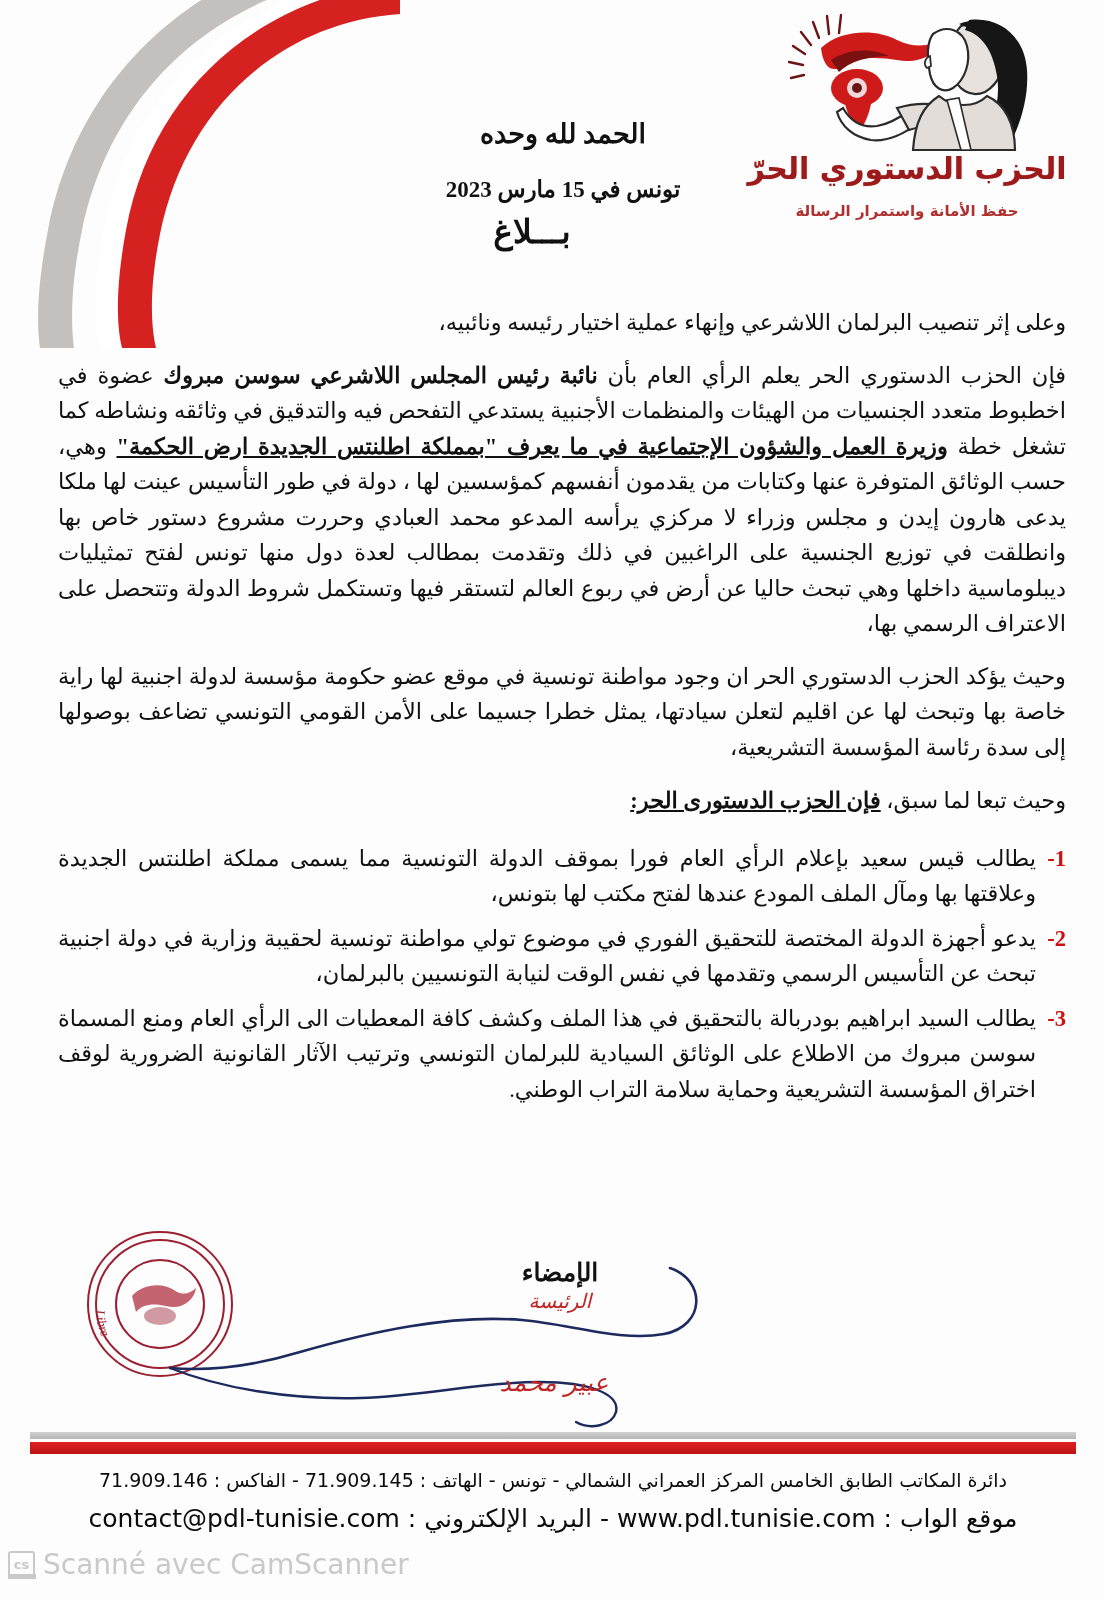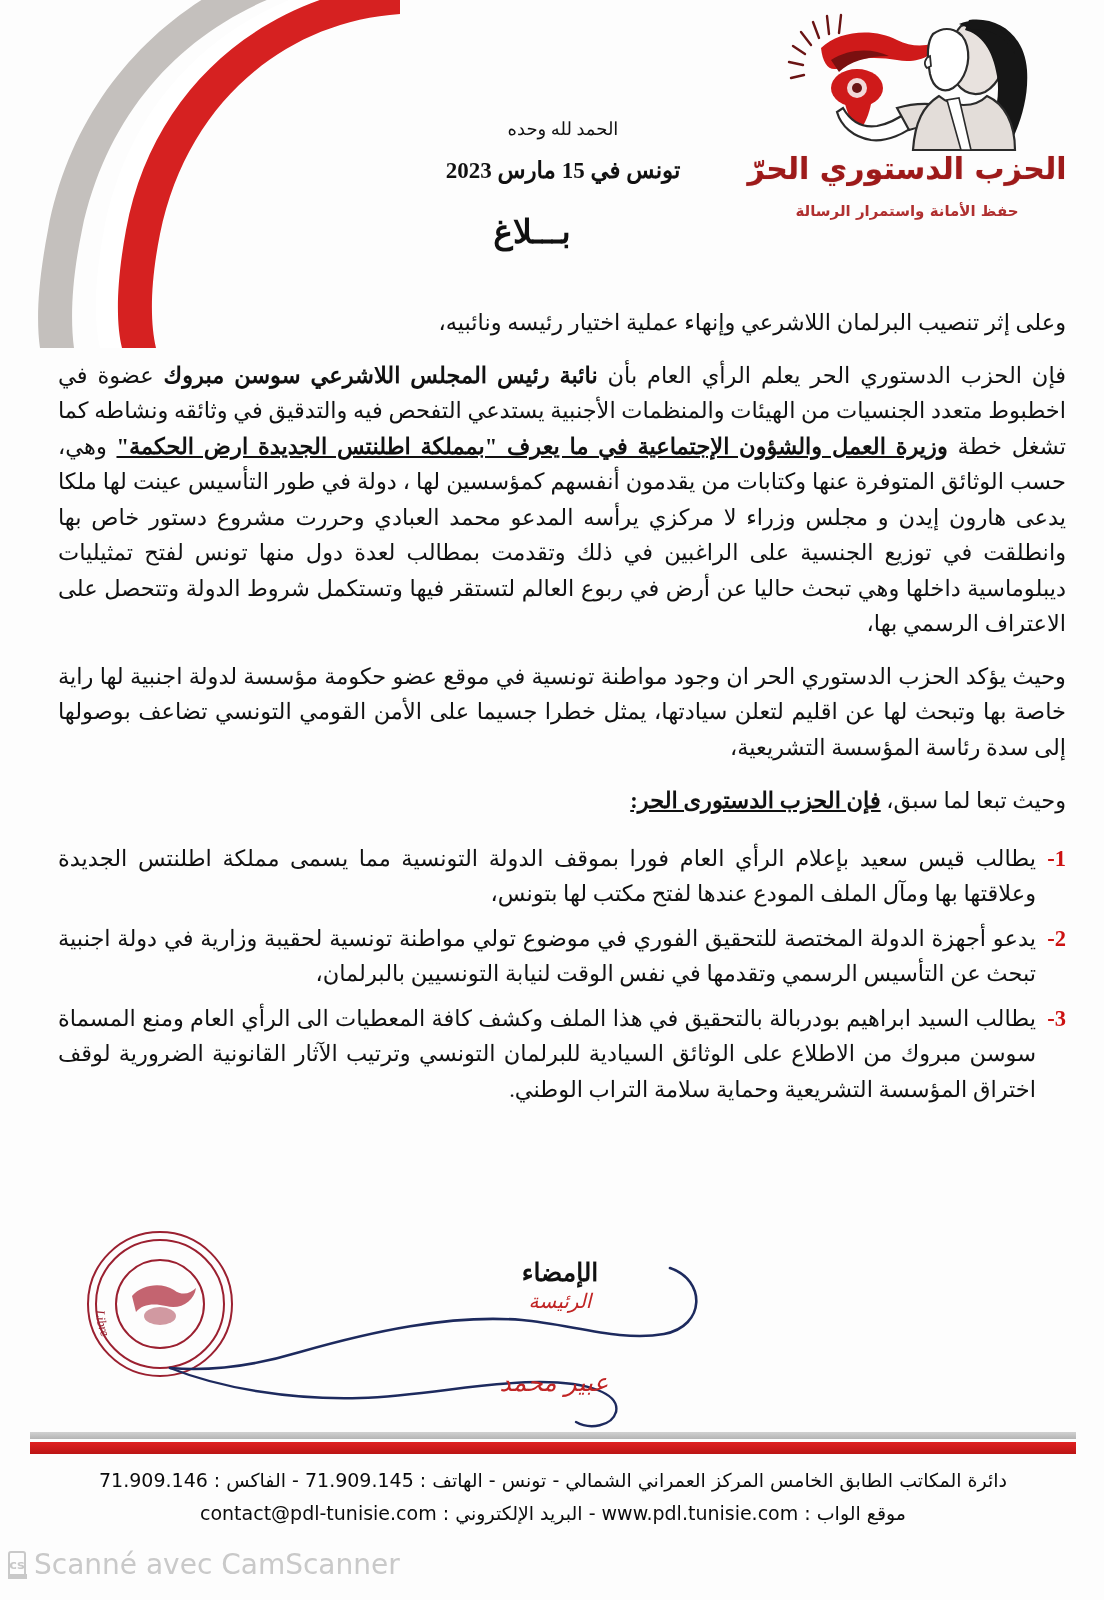--- a/index.html
+++ b/index.html
@@ -22,22 +22,22 @@
     letter-spacing:-0.5px;margin-top:-4px;line-height:1.1;
     text-shadow:0 0 1px rgba(157,26,26,.4);
   }
   .logo-sub{
     font-family:"DejaVu Sans","Liberation Sans",sans-serif;
     font-weight:bold;font-size:15px;color:#b03030;margin-top:17px;
   }
 
   
   .hdr{position:absolute;top:118px;right:406px;width:270px;text-align:center;}
-  .hdr .basmala{font-size:18px;font-weight:normal;letter-spacing:0px;}
-  .hdr .date{font-size:23px;font-weight:bold;margin-top:17px;}
+  .hdr .basmala{font-size:27px;font-weight:bold;letter-spacing:0px;}
+  .hdr .date{font-size:23px;font-weight:bold;margin-top:26px;}
   .title-line{position:absolute;top:212px;right:452px;width:240px;text-align:center;}
   .title-line .t{font-size:33px;font-weight:bold;letter-spacing:2px;}
 
   
   .body{
     position:absolute;left:58px;right:38px;top:305px;width:1008px;
     text-align:justify;text-align-last:right;
     font-size:22.5px;line-height:1.58;
   }
   .p{margin:0 0 17px 0;}
@@ -72,30 +72,30 @@
 
   
   .bars{position:absolute;left:30px;top:1432px;width:1046px;}
   .bar-gray{height:7px;background:linear-gradient(180deg,#c9c9c9,#a8a8a8);opacity:.85;}
   .bar-red{height:12px;background:linear-gradient(180deg,#e02020,#bb1414);margin-top:3px;}
   .footer{
     position:absolute;left:30px;top:1464px;width:1046px;text-align:center;
     font-family:"DejaVu Sans","Liberation Sans",sans-serif;
     font-weight:normal;font-size:19px;line-height:1.75;color:#0b0b0b;
   }
-  .footer .l2{font-size:19px;}
+  .footer .l2{font-size:25px;}
 
   
   .cam{
     position:absolute;left:8px;top:1548px;display:flex;align-items:center;gap:8px;
     font-family:"DejaVu Sans","Liberation Sans",sans-serif;
     font-size:28px;color:#c9c9c9;direction:ltr;
   }
   .cam .csicon{
-    width:18px;height:27px;border:2.5px solid #c9c9c9;border-radius:3px;
+    width:27px;height:27px;border:2.5px solid #c9c9c9;border-radius:3px;
     display:flex;align-items:center;justify-content:center;
     font-size:13px;font-weight:bold;color:#c9c9c9;box-sizing:border-box;
     position:relative;
   }
   .cam .csicon::after{
     content:"";position:absolute;left:-2.5px;right:-2.5px;bottom:-2.5px;height:5px;background:#c9c9c9;
   }
 </style>
 </head>
 <body>

